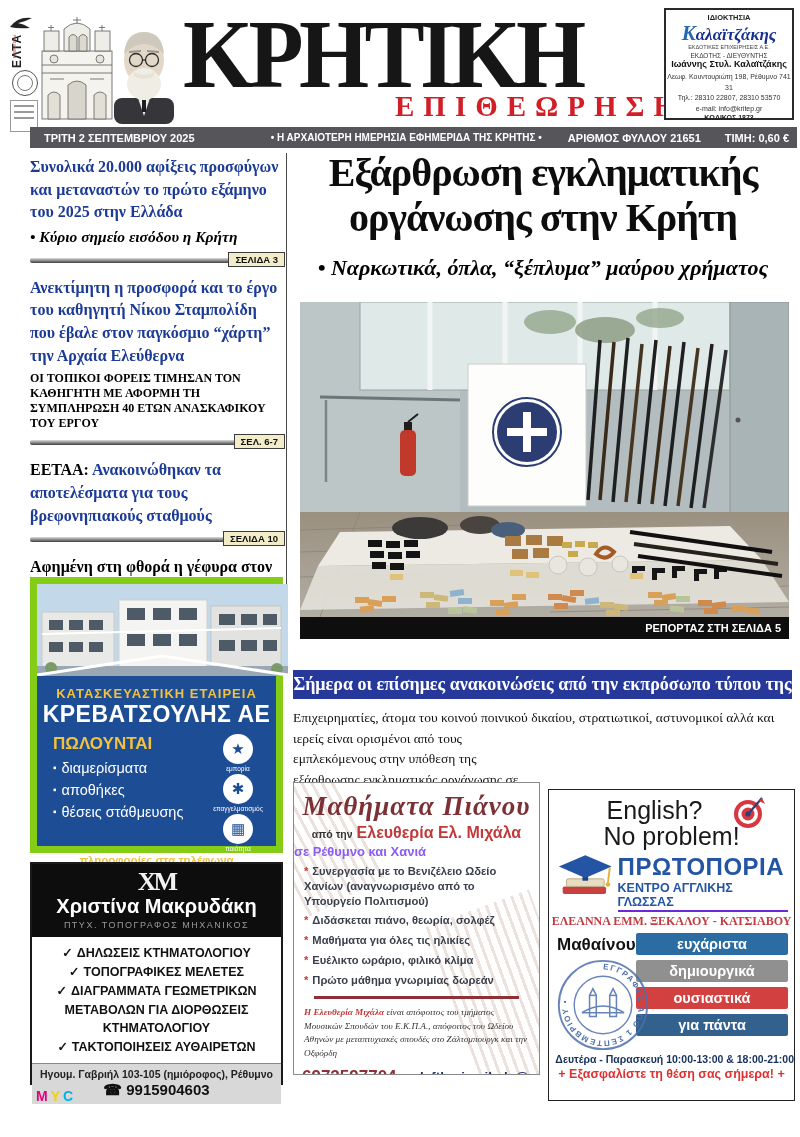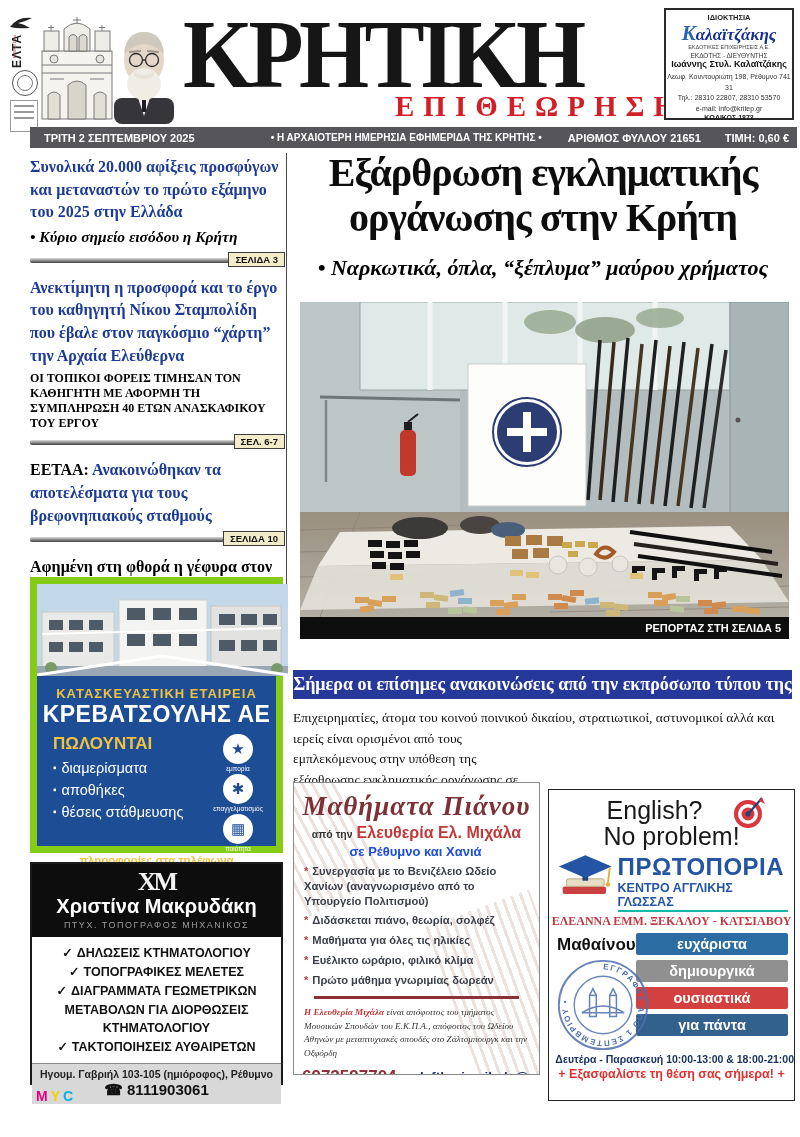--- a/index.html
+++ b/index.html
@@ -95,40 +95,40 @@
 
   
   .piano{left:293px;top:782px;width:247px;height:293px;border:1px solid #8a8a8a;background:#fff;box-sizing:border-box;overflow:hidden;}
   .pk{position:absolute;opacity:.45;background:repeating-linear-gradient(90deg,rgba(176,136,118,.55) 0 3px,rgba(255,255,255,0) 3px 9px);}
   .pk1{left:-20px;top:-10px;width:90px;height:130px;transform:rotate(-28deg);}
   .pk2{right:-24px;top:120px;width:110px;height:180px;transform:rotate(-20deg);}
   .piano-title{position:relative;text-align:center;font:italic 700 27px "Liberation Serif",serif;color:#7c3136;margin-top:8px;letter-spacing:1px;}
   .piano-by{position:relative;text-align:center;margin-top:2px;}
   .piano-by .by{font:700 10.5px "Liberation Sans",sans-serif;color:#333;margin-right:4px;}
   .piano-by .tch{font:700 16px "Liberation Sans",sans-serif;color:#c13a3a;}
-  .piano-where{position:relative;text-align:center;font:700 13px "Liberation Sans",sans-serif;color:#1d4ed8;margin:2px 2px 4px 0;}
+  .piano-where{position:relative;text-align:left;font:700 13px "Liberation Sans",sans-serif;color:#8b5cf6;margin:2px 2px 4px 0;}
   .piano-b{position:relative;font:700 11.2px/1.32 "Liberation Sans",sans-serif;color:#3a3f4a;margin:5px 8px 0 10px;}
   .piano-b .ast{color:#c13a3a;margin-right:4px;}
   .piano-div{position:relative;height:3px;background:#8e3038;margin:9px 20px 7px;}
   .piano-bio{position:relative;font:italic 400 9.2px/1.45 "Liberation Serif",serif;color:#333;margin:0 10px;}
   .piano-bio .bn{color:#c13a3a;font-weight:700;}
   .piano-ct{position:relative;display:flex;align-items:center;margin:7px 8px 0;}
   .piano-ph{font:700 17px "Liberation Sans",sans-serif;color:#8e3038;}
   .piano-bar{width:3px;height:18px;background:#8e3038;margin:0 8px;}
   .piano-em{font:700 13.5px "Liberation Sans",sans-serif;color:#1c2f6e;}
 
   
   .prot{left:548px;top:789px;width:247px;height:312px;border:1.5px solid #222;background:#fff;box-sizing:border-box;overflow:hidden;}
   .prot-en{position:relative;text-align:center;font:400 25px/1.0 "Liberation Sans",sans-serif;color:#191919;margin-top:8px;}
   .prot-en .l2{display:block;margin-top:1px;}
   .prot-target{position:absolute;right:28px;top:-2px;}
   .prot-brandrow{display:flex;align-items:flex-start;padding:4px 6px 0 8px;}
   .prot-brandcol{margin-left:4px;}
   .prot-brand{font:700 24px "Liberation Sans",sans-serif;color:#2455a4;letter-spacing:.5px;}
-  .prot-ct{font:700 12.5px "Liberation Sans",sans-serif;color:#2455a4;border-bottom:2px solid #14b8a6;display:inline-block;padding-bottom:1px;}
+  .prot-ct{font:700 12.5px "Liberation Sans",sans-serif;color:#2455a4;border-bottom:2px solid #6d28d9;display:inline-block;padding-bottom:1px;}
   .prot-owner{text-align:center;font:700 12px "Liberation Serif",serif;color:#c23b42;margin-top:2px;}
   .prot-learn{position:relative;height:118px;margin-top:4px;}
   .prot-ll{position:absolute;left:8px;top:2px;font:700 17px "Liberation Sans",sans-serif;color:#111;}
   .prot-badges{position:absolute;right:6px;top:0;width:152px;}
   .pbadge{height:22px;margin-bottom:5px;color:#fff;text-align:center;font:700 14.5px/22px "Liberation Sans",sans-serif;border-radius:2px;}
   .pb0{background:#2b6ca3;} .pb1{background:#909090;} .pb2{background:#d34040;} .pb3{background:#33618d;}
   .prot-stamp{position:absolute;left:6px;top:24px;}
   .prot-info{text-align:center;font:700 17px "Liberation Sans",sans-serif;color:#d04545;}
   .prot-hours{text-align:right;font:700 10.5px "Liberation Sans",sans-serif;color:#16305e;margin-top:2px;}
   .prot-cta{text-align:center;font:700 12.5px "Liberation Sans",sans-serif;color:#e03030;margin-top:2px;}
@@ -490,21 +490,21 @@
       <div class="makr-title">ΠΤΥΧ. ΤΟΠΟΓΡΑΦΟΣ ΜΗΧΑΝΙΚΟΣ</div>
     </div>
     <div class="makr-svcs">
       <div><span class="chk">✓</span><span>ΔΗΛΩΣΕΙΣ ΚΤΗΜΑΤΟΛΟΓΙΟΥ</span></div>
       <div><span class="chk">✓</span><span>ΤΟΠΟΓΡΑΦΙΚΕΣ ΜΕΛΕΤΕΣ</span></div>
       <div><span class="chk">✓</span><span>ΔΙΑΓΡΑΜΜΑΤΑ ΓΕΩΜΕΤΡΙΚΩΝ ΜΕΤΑΒΟΛΩΝ ΓΙΑ ΔΙΟΡΘΩΣΕΙΣ ΚΤΗΜΑΤΟΛΟΓΙΟΥ</span></div>
       <div><span class="chk">✓</span><span>ΤΑΚΤΟΠΟΙΗΣΕΙΣ ΑΥΘΑΙΡΕΤΩΝ</span></div>
     </div>
     <div class="makr-foot">
       <div class="makr-addr">Ηγουμ. Γαβριήλ 103-105 (ημιόροφος), Ρέθυμνο</div>
-      <div class="makr-ph"><span class="ic-blue" style="color:#111;">☎</span> <span>8111903061</span></div>
+      <div class="makr-ph"><span class="ic-blue" style="color:#111;">☎</span> <span>9915904603</span></div>
     </div>
   </div>
 
   <div class="abs piano">
     <span class="pk pk1"></span>
     <span class="pk pk2"></span>
     <div class="piano-title">Μαθήματα Πιάνου</div>
     <div class="piano-by">
       <span class="by">από την</span><span class="tch">Ελευθερία Ελ. Μιχάλα</span>
     </div>

